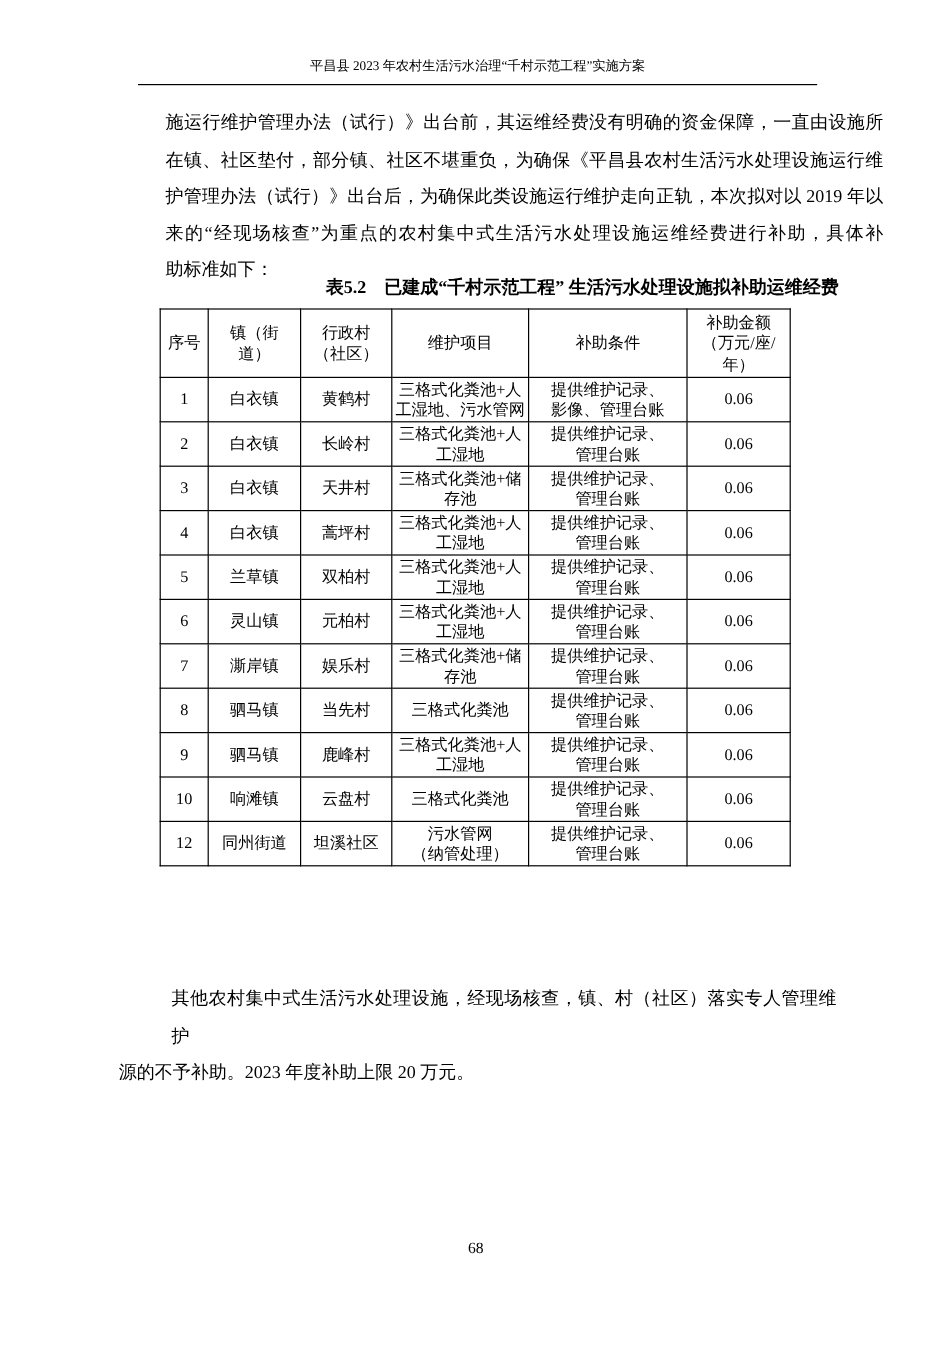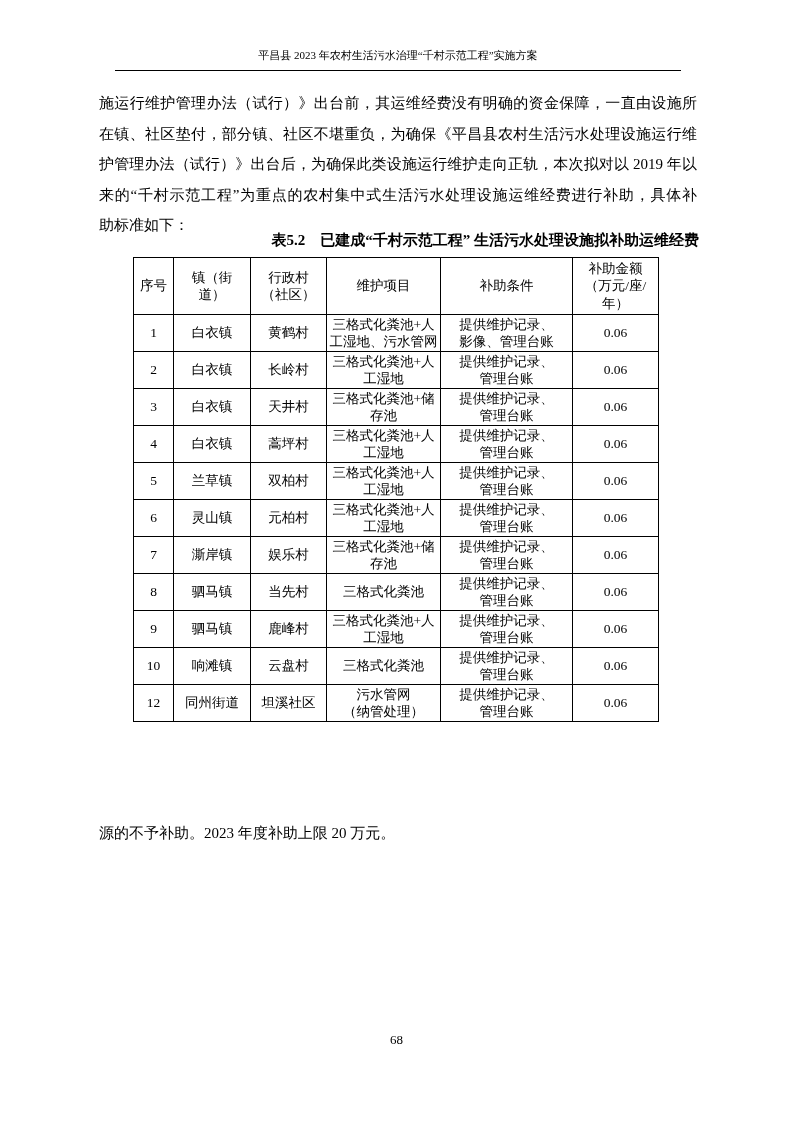--- a/index.html
+++ b/index.html
@@ -26,21 +26,21 @@
     border-bottom: 1.5px solid #000;
   }
   
   .para {
     position: absolute;
     left: 99px;
     width: 598px;
     font-size: 15px;
     line-height: 30.6px;
   }
-  .para-1 { top: 88px; }
+  .para-1 { top: 88px; margin-left: 39px; }
   .para-2 { top: 818px; }
   .jline { text-align: justify; text-align-last: justify; }
   .jline.jlast { text-align-last: left; }
   .jline.indent { padding-left: 44px; }
   
   .tbl-caption {
     position: absolute;
     left: 97px;
     top: 229px;
     width: 602px;
@@ -85,21 +85,21 @@
 <body>
 
 <div class="page">
 
   <div class="doc-header">平昌县 2023 年农村生活污水治理“千村示范工程”实施方案</div>
 
   <div class="para para-1">
       <div class="jline">施运行维护管理办法（试行）》出台前，其运维经费没有明确的资金保障，一直由设施所</div>
       <div class="jline">在镇、社区垫付，部分镇、社区不堪重负，为确保《平昌县农村生活污水处理设施运行维</div>
       <div class="jline">护管理办法（试行）》出台后，为确保此类设施运行维护走向正轨，本次拟对以 2019 年以</div>
-      <div class="jline">来的“千村示范工程”为重点的农村集中式生活污水处理设施运维经费进行补助，具体补</div>
+      <div class="jline">来的“经现场核查”为重点的农村集中式生活污水处理设施运维经费进行补助，具体补</div>
       <div class="jline jlast">助标准如下：</div>
     </div>
 
   <div class="tbl-caption">表5.2　已建成“千村示范工程” 生活污水处理设施拟补助运维经费</div>
 
   <table class="subsidy">
     <colgroup>
       <col style="width:40px">
       <col style="width:77px">
       <col style="width:76px">
@@ -227,18 +227,19 @@
           <td>污水管网
 （纳管处理）</td>
           <td>提供维护记录、
 管理台账</td>
           <td>0.06</td>
         </tr>
       </tbody>
   </table>
 
   <div class="para para-2">
+      <div class="jline indent">其他农村集中式生活污水处理设施，经现场核查，镇、村（社区）落实专人管理维护</div>
       <div class="jline jlast">源的不予补助。2023 年度补助上限 20 万元。</div>
     </div>
 
   <div class="page-number">68</div>
 
 </div>
 
 </body></html>

